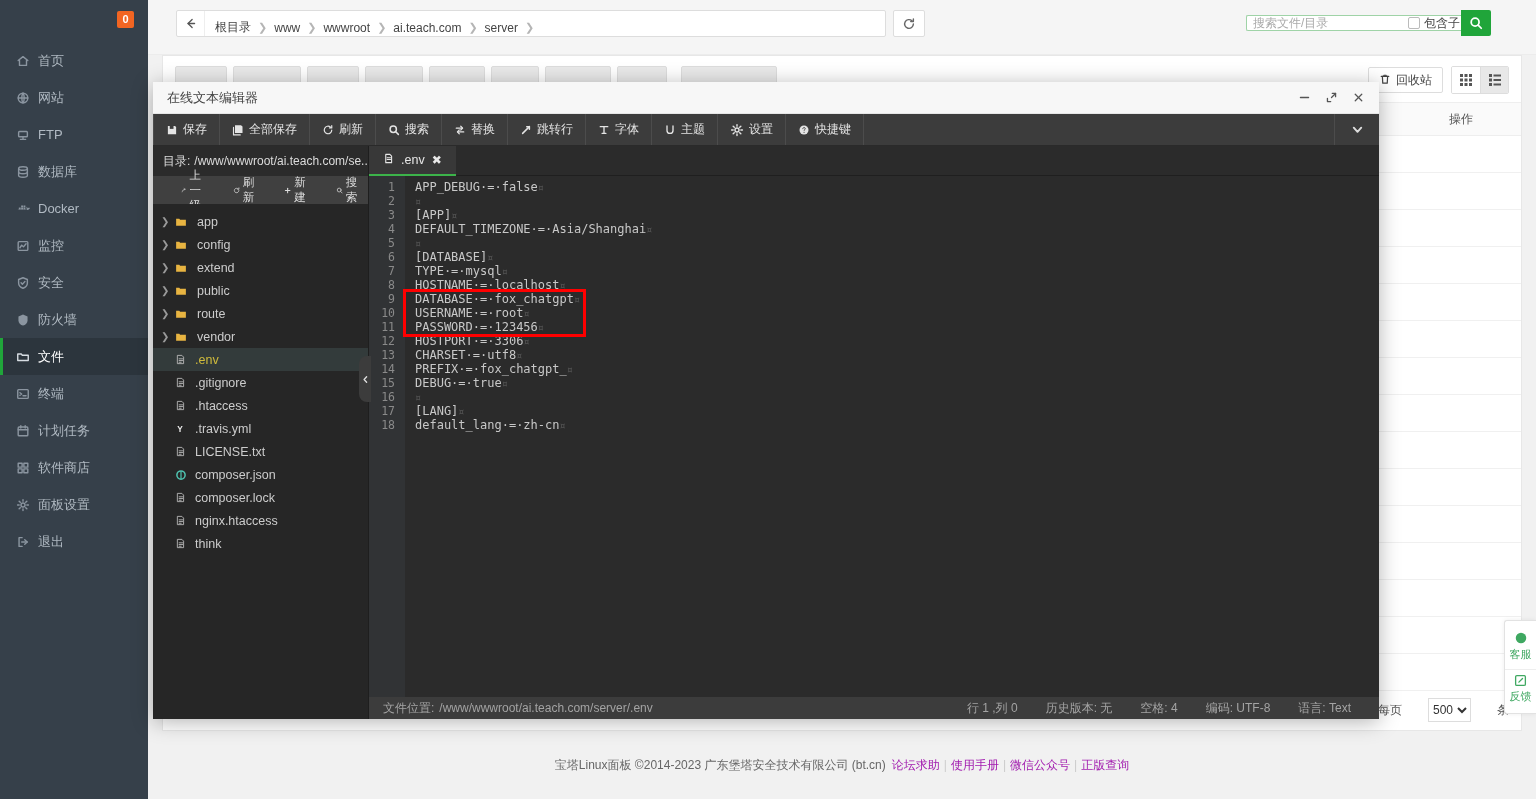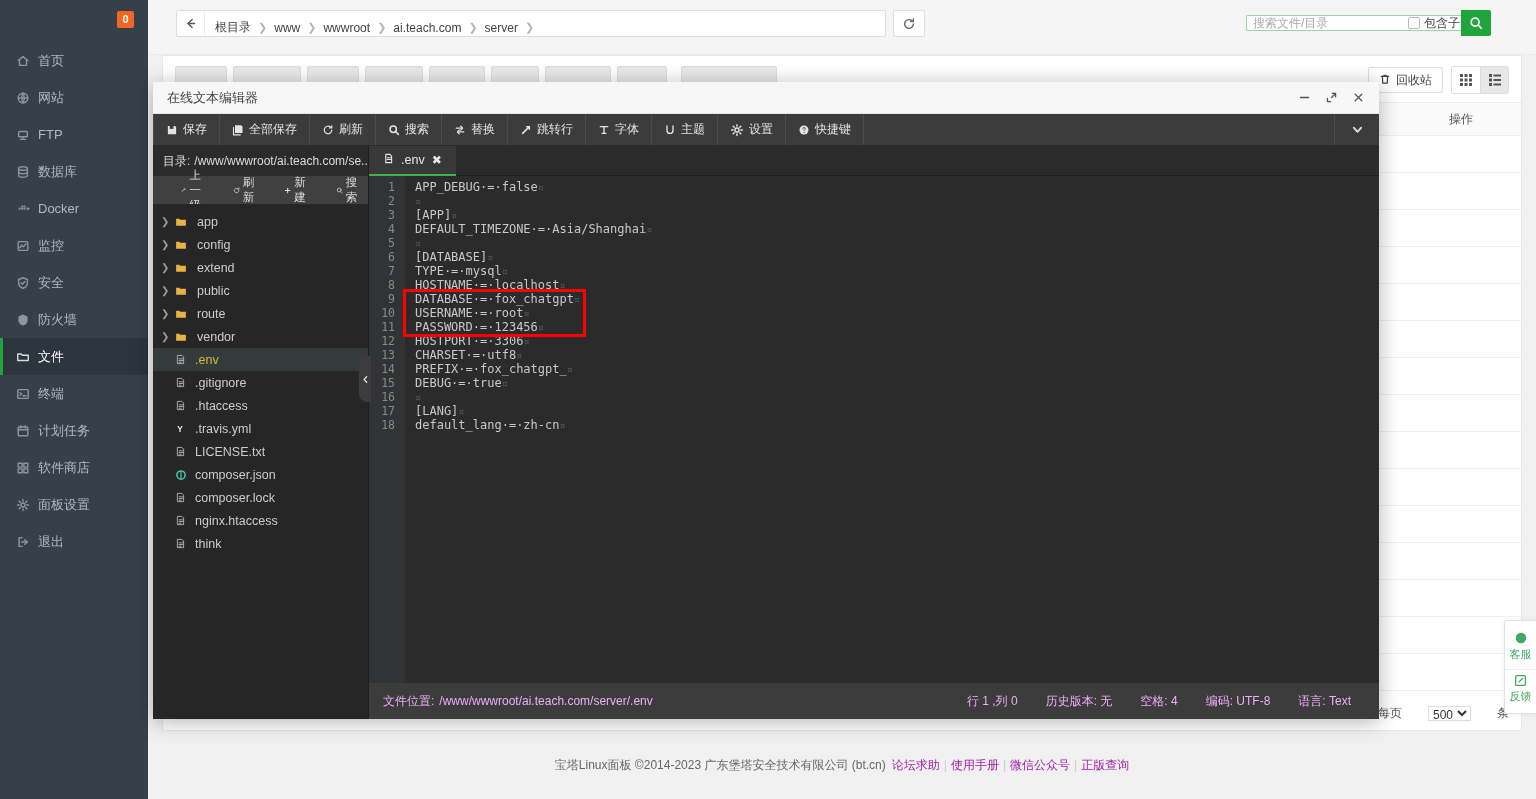--- a/index.html
+++ b/index.html
@@ -134,21 +134,21 @@
   .tbl-head .col-op {
     margin-left: auto; width: 120px; text-align: center; font-size: 12px; color: #555;
   }
   .tbl-row { height: 37px; border-bottom: 1px solid #f0f0f0; }
 
   .pager {
     position: absolute; right: 12px; bottom: 8px; display: flex; align-items: center;
     gap: 26px; font-size: 12px; color: #555;
   }
   .pager select {
-    height: 15px; border: 1px solid #ddd; background: #fff; font-size: 12px;
+    height: 24px; border: 1px solid #ddd; background: #fff; font-size: 12px;
     font-family: "Liberation Sans", sans-serif; color: #333;
   }
 
   .footer {
     position: absolute; left: 0; right: 0; bottom: 0; height: 68px;
     display: flex; align-items: center; justify-content: center;
     font-size: 12px; color: #666; background: #f1f1f1; gap: 6px;
   }
   .footer a { color: #a21caf; text-decoration: none; }
   .footer .bar { color: #ccc; margin: 0 4px; }
@@ -268,21 +268,21 @@
 
   .collapse-handle {
     position: absolute; left: -10px; top: 210px; width: 12px; height: 46px;
     background: #3c3c3c; color: #ddd; border-radius: 8px 0 0 8px;
     display: flex; align-items: center; justify-content: center; font-size: 10px;
     cursor: pointer; z-index: 5;
   }
 
   .statusbar {
     height: 20px; background: #3c3c3c; display: flex; align-items: center;
-    color: #f0abfc; font-size: 12px; padding: 18px 14px;
+    color: #a3a3a3; font-size: 12px; padding: 11px 14px;
   }
   .sb-right { margin-left: auto; display: flex; align-items: center; }
   .sb-item { padding: 0 14px; }
 
   svg { fill: none; stroke: currentColor; stroke-width: 1.6; stroke-linecap: round; stroke-linejoin: round; }
   svg.filled { fill: currentColor; stroke: none; }
 </style>
 </head>
 <body>
 

